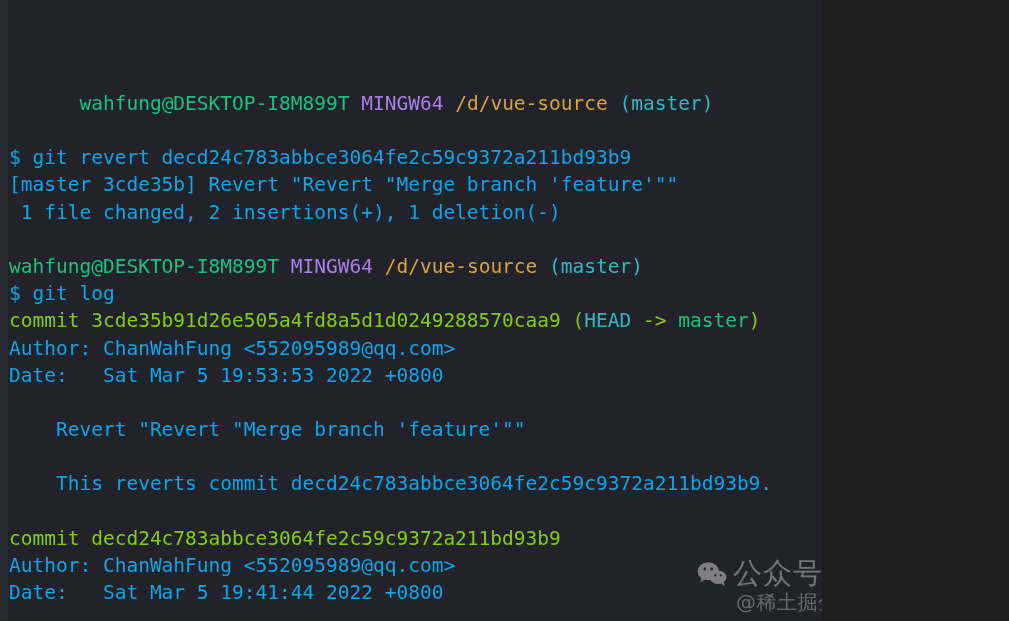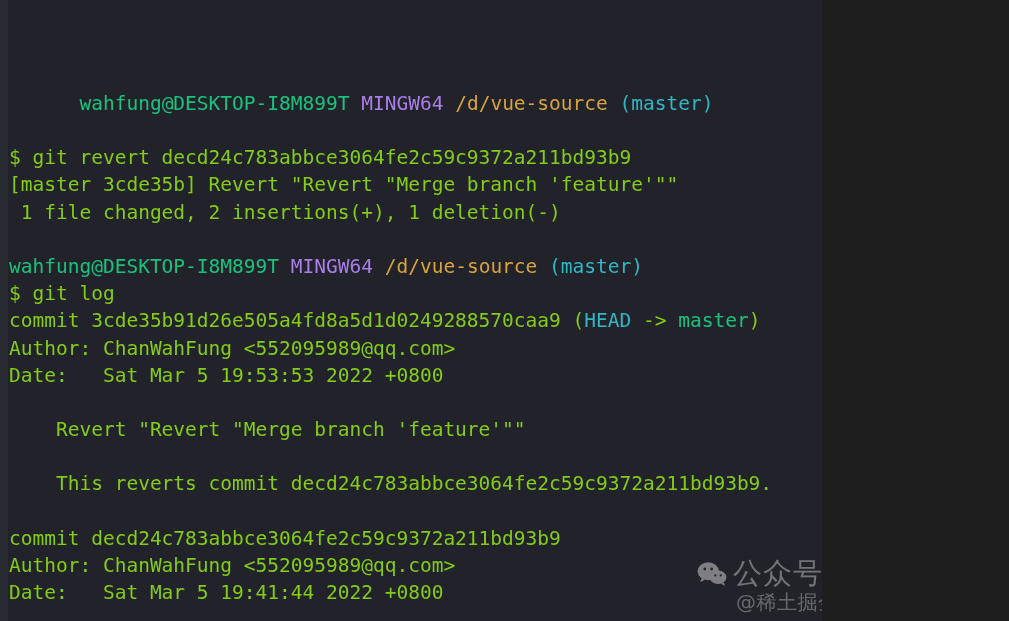--- a/index.html
+++ b/index.html
@@ -41,21 +41,21 @@
   .row {
     height: 27.2px;
     white-space: pre;
   }
   .clipped {
     
     opacity: 1;
   }
 
   
-  .c-default { color: #84cc16; }
+  .c-default { color: #0ea5e9; }
   .c-green   { color: #19c37d; }
   .c-purple  { color: #a97ee8; }
   .c-yellow  { color: #d8a33d; }
   .c-cyan    { color: #2fb8c4; }
   .c-brown   { color: #84cc16; }
 
   
   .wm {
     position: absolute;
     color: rgba(235,235,235,0.40);

